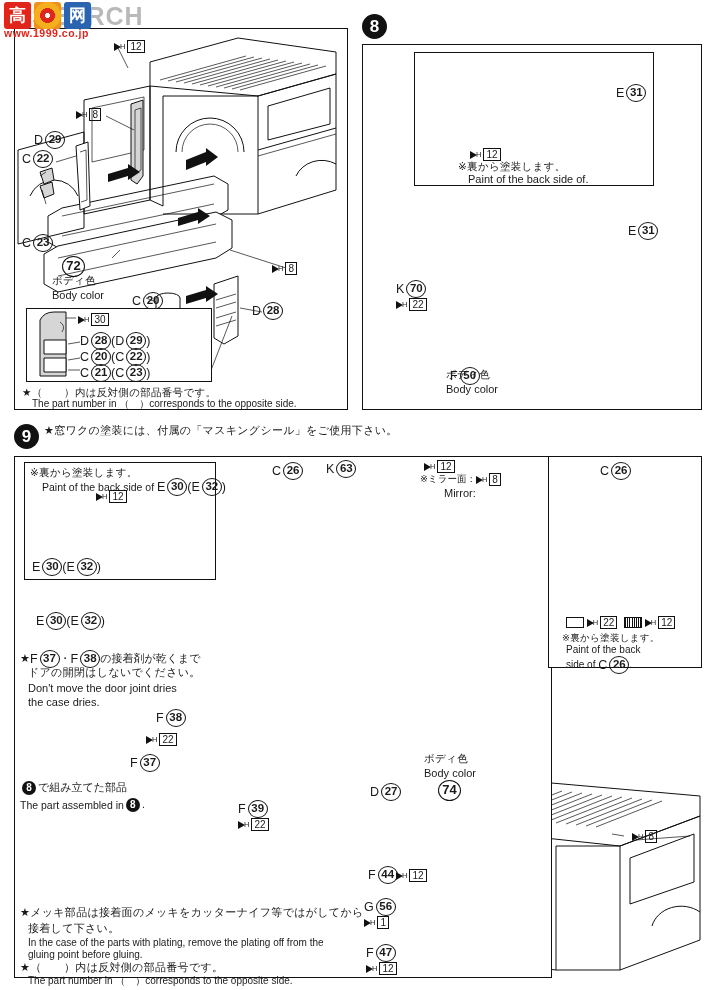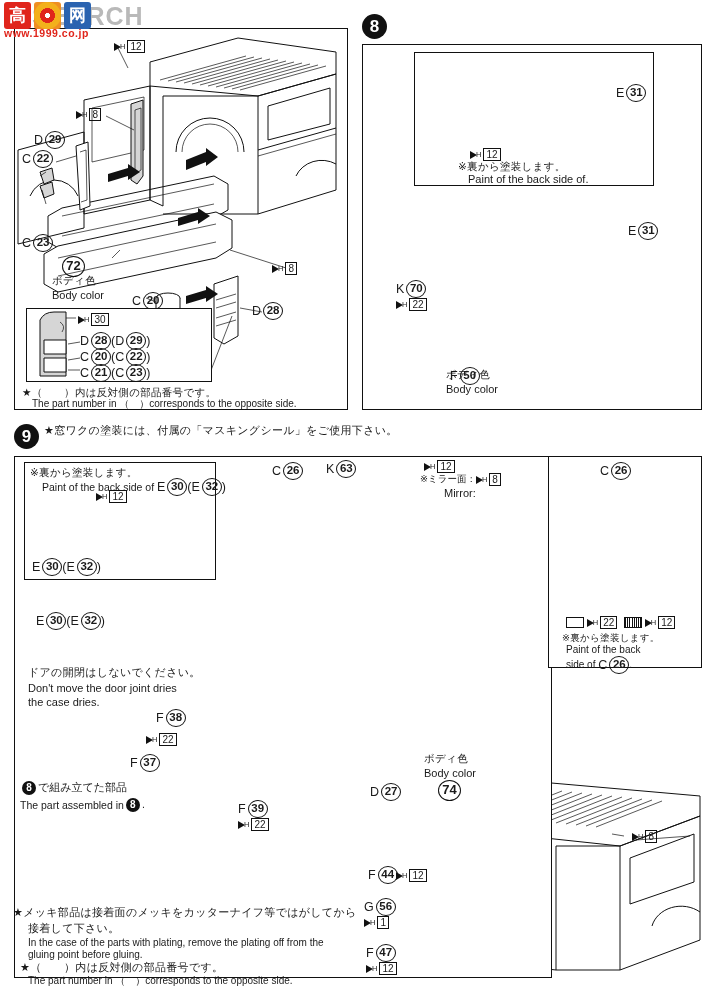--- a/index.html
+++ b/index.html
@@ -532,20 +532,23 @@
     <span class="ltr">K</span><span class="num">63</span>
   </div>
   <div class="ph" style="left:424px;top:460px;">
     <span class="fl"></span><span class="h">H</span><span class="bx">12</span>
   </div>
   <div class="ph" style="left:420px;top:473px;">
     <span class="jp" style="font-size:9.5px;">※ミラー面：</span><span class="fl"></span><span class="h">H</span><span class="bx">8</span>
   </div>
   <div class="t en" style="left:444px;top:486px;">Mirror:</div>
 
+  <div class="pc" style="left:20px;top:650px;font-size:11px;">
+    <span class="jp" style="font-size:11px;">★</span><span class="ltr">F</span><span class="num">37</span><span class="jp" style="font-size:11px;">・</span><span class="ltr">F</span><span class="num">38</span><span class="jp" style="font-size:11px;">の接着剤が乾くまで</span>
+  </div>
   <div class="t jp" style="left:28px;top:666px;font-size:11px;">ドアの開閉はしないでください。</div>
   <div class="t en" style="left:28px;top:681px;">Don't move the door joint dries</div>
   <div class="t en" style="left:28px;top:695px;">the case dries.</div>
 
   <div class="pc" style="left:156px;top:709px;">
     <span class="ltr">F</span><span class="num">38</span>
   </div>
   <div class="ph" style="left:146px;top:733px;">
     <span class="fl"></span><span class="h">H</span><span class="bx">22</span>
   </div>
@@ -605,20 +608,20 @@
   </div>
   <div class="ph" style="left:624px;top:616px;">
     <span class="sw hatch"></span>&nbsp;<span class="fl"></span><span class="h">H</span><span class="bx">12</span>
   </div>
   <div class="t jp" style="left:562px;top:632px;font-size:9.5px;">※裏から塗装します。</div>
   <div class="t en" style="left:566px;top:644px;font-size:10px;">Paint of the back</div>
   <div class="pc" style="left:566px;top:656px;font-size:10px;">
     <span class="ltr" style="font-size:10px;">side of </span><span class="ltr">C</span><span class="num">26</span><span>.</span>
   </div>
 
-  <div class="t jp" style="left:13px;top:906px;font-size:11px;">★メッキ部品は接着面のメッキをカッターナイフ等ではがしてから</div>
+  <div class="t jp" style="left:20px;top:906px;font-size:11px;">★メッキ部品は接着面のメッキをカッターナイフ等ではがしてから</div>
   <div class="t jp" style="left:28px;top:922px;font-size:11px;">接着して下さい。</div>
   <div class="t en" style="left:28px;top:937px;font-size:10px;">In the case of the parts with plating, remove the plating off from the</div>
   <div class="t en" style="left:28px;top:949px;font-size:10px;">gluing point before gluing.</div>
   <div class="t jp" style="left:20px;top:961px;font-size:11px;">★（　　）内は反対側の部品番号です。</div>
   <div class="t en" style="left:28px;top:975px;font-size:10px;">The part number in （　）corresponds to the opposite side.</div>
 
 </div>
 
 </body></html>

